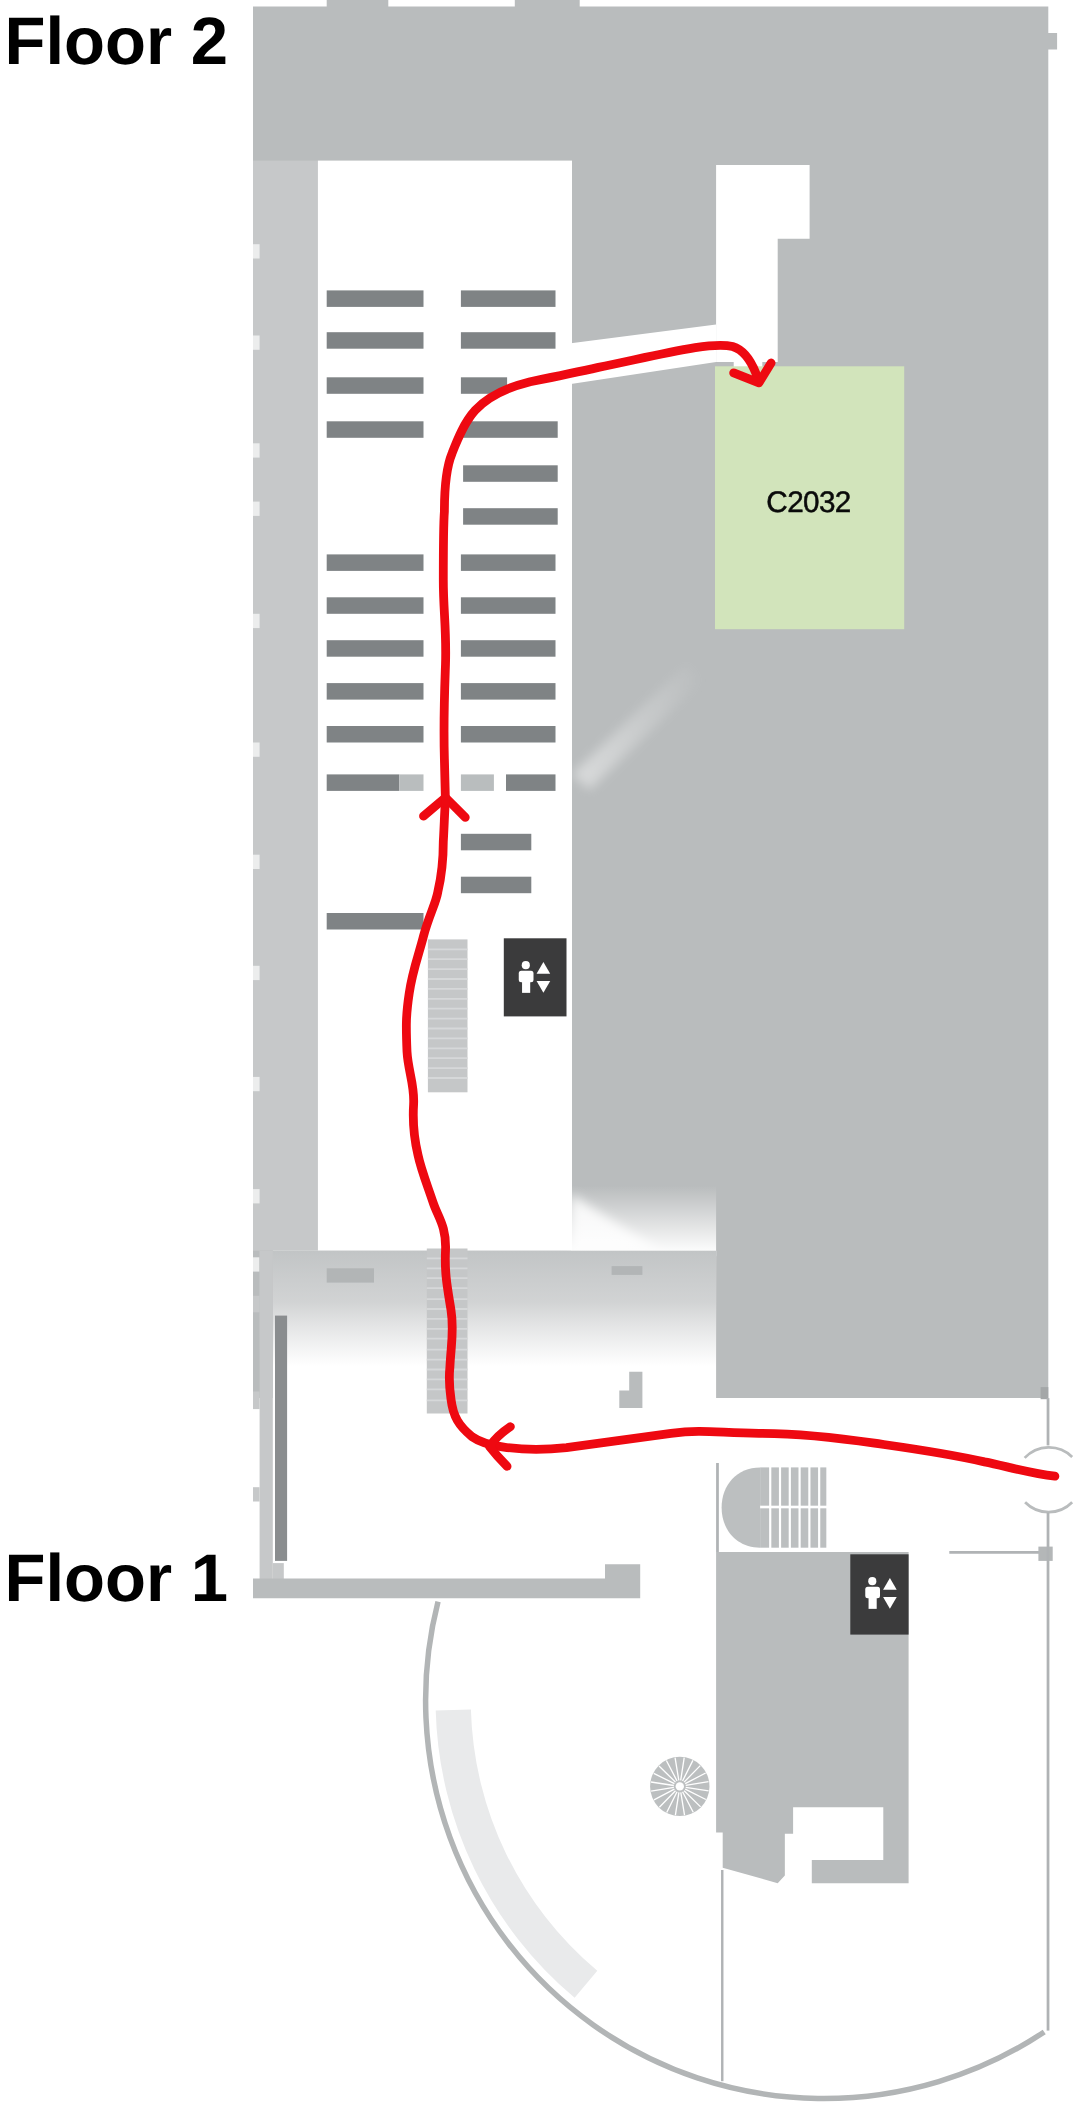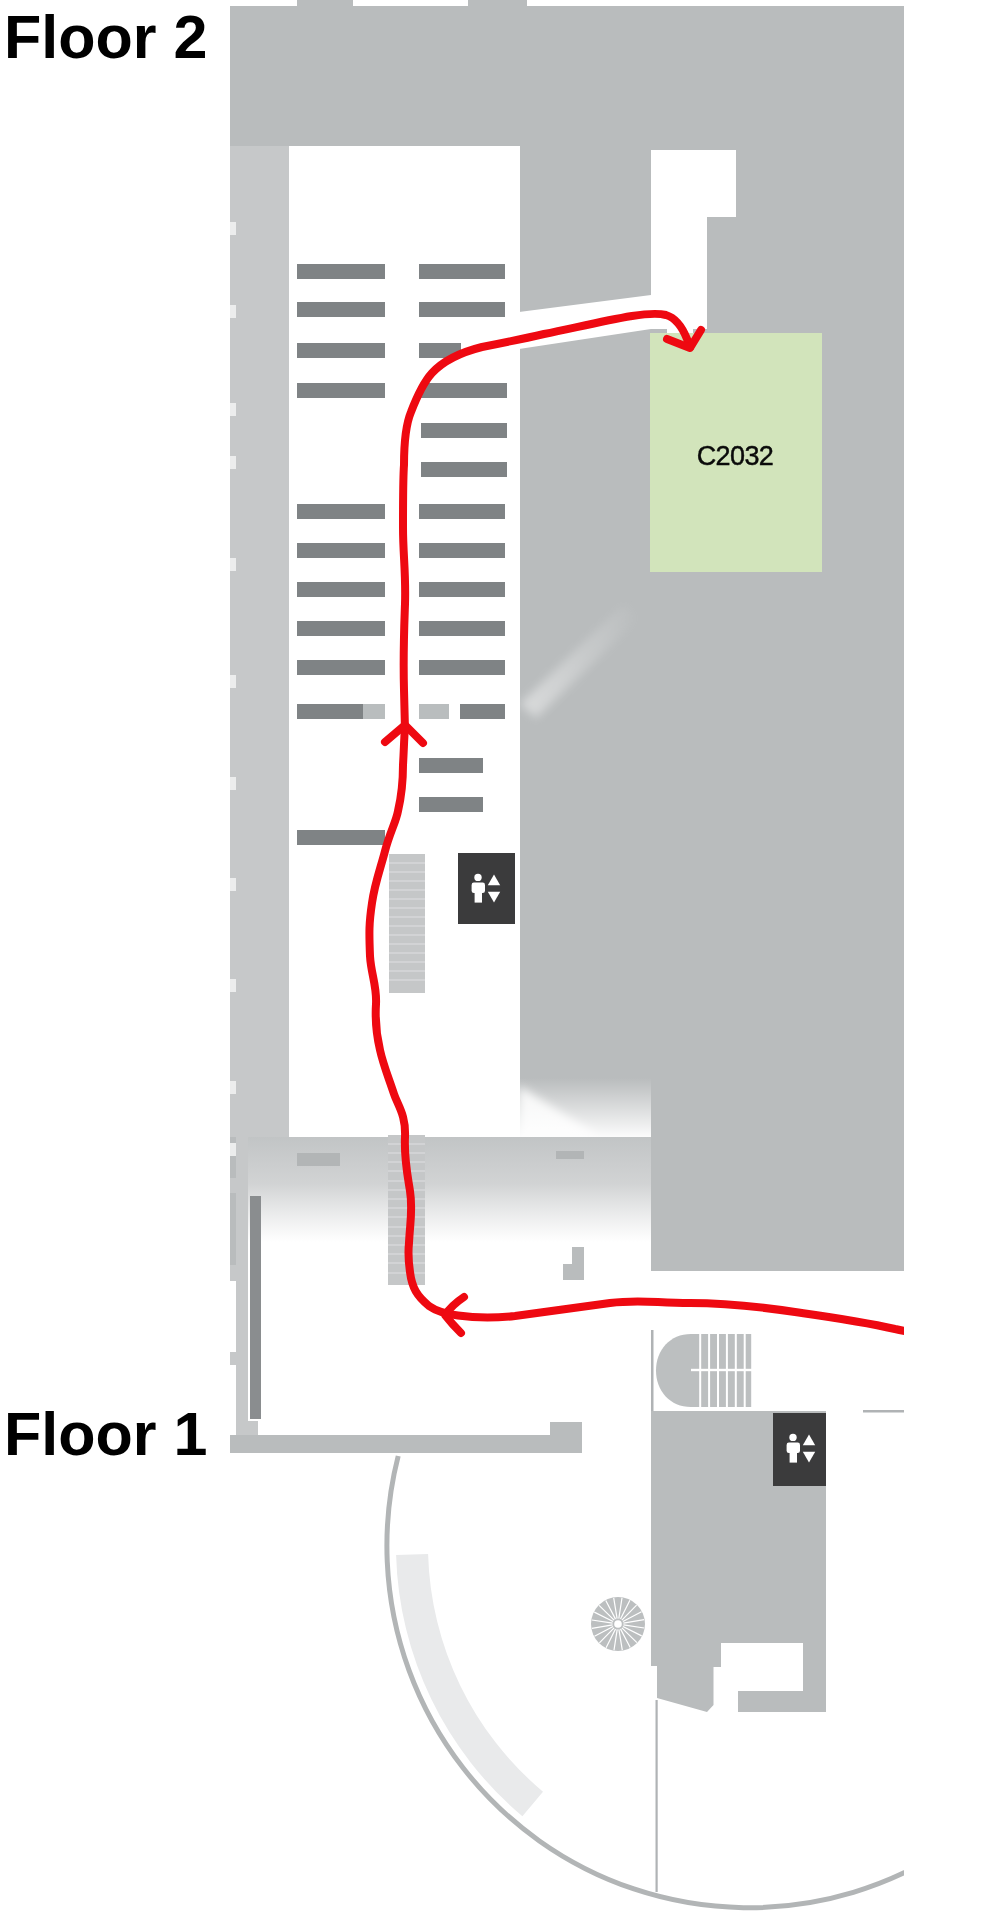--- a/index.html
+++ b/index.html
@@ -1,17 +1,17 @@
 <!DOCTYPE html>
 <html><head>
 <meta charset="utf-8">
 <style>
   html,body{margin:0;padding:0;background:#ffffff;}
-  #page{position:relative;width:904px;height:1914px;background:#ffffff;overflow:hidden;
-        font-family:"Liberation Sans", sans-serif;}
+  #page{position:relative;width:988px;height:1914px;background:#ffffff;overflow:hidden;
+        font-family:"Liberation Sans", sans-serif;border-radius:26px;}
   svg{position:absolute;left:0;top:0;}
 </style>
 </head>
 <body>
 <div id="page">
 <svg width="988" height="1914" viewBox="0 0 988 1914">
 <defs>
   <linearGradient id="gBand" x1="0" y1="1136" x2="0" y2="1242" gradientUnits="userSpaceOnUse">
     <stop offset="0" stop-color="#c1c4c5" stop-opacity="1"></stop>
     <stop offset="0.45" stop-color="#c6c8c9" stop-opacity="0.8"></stop>

